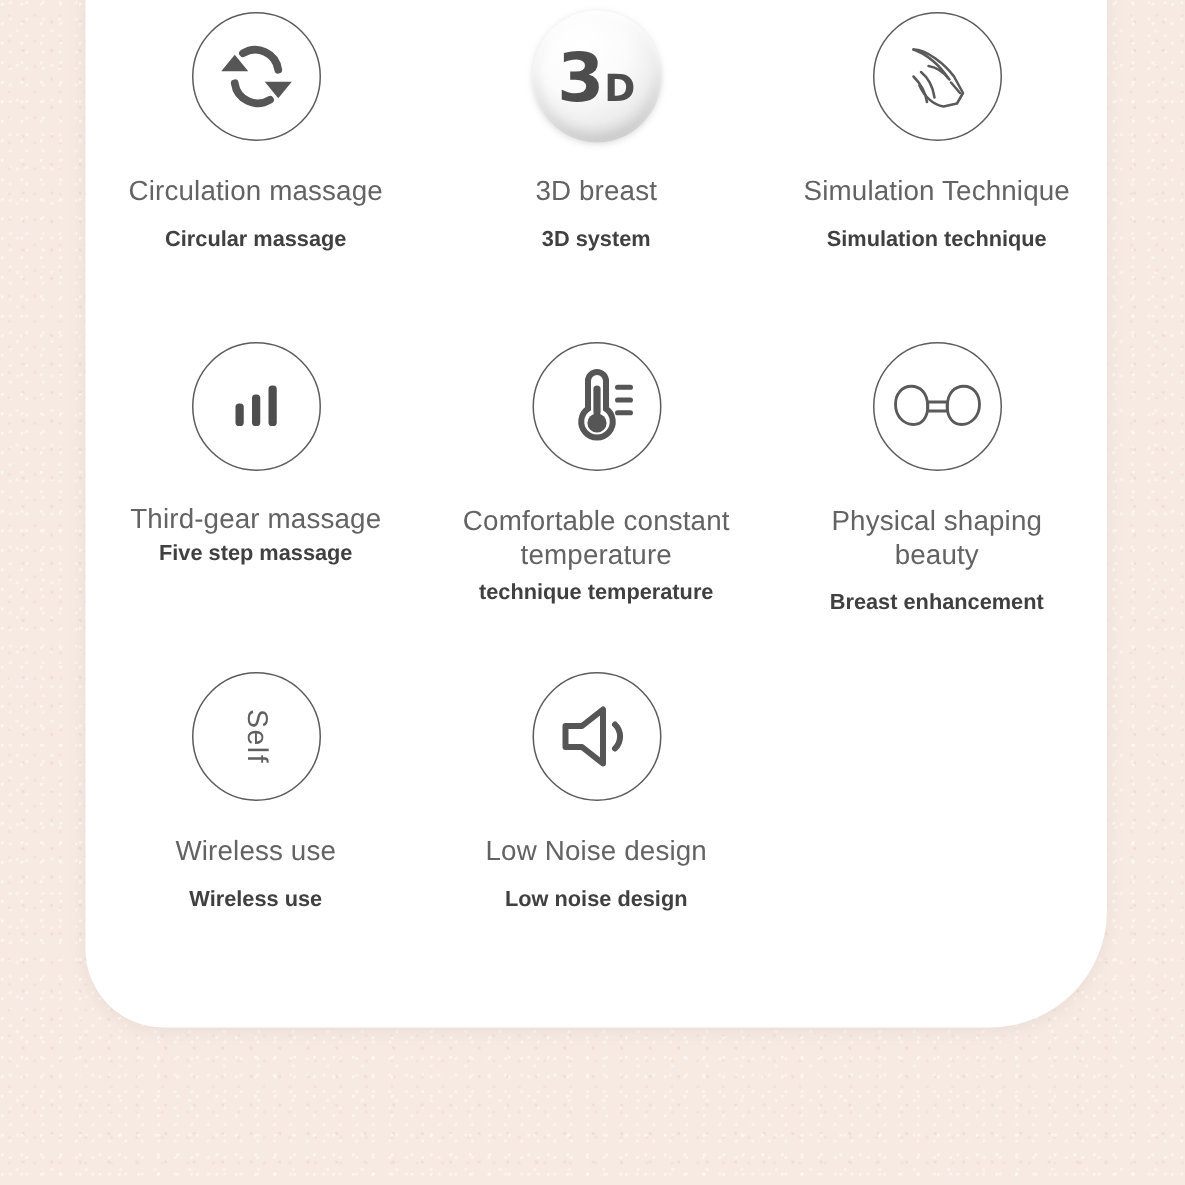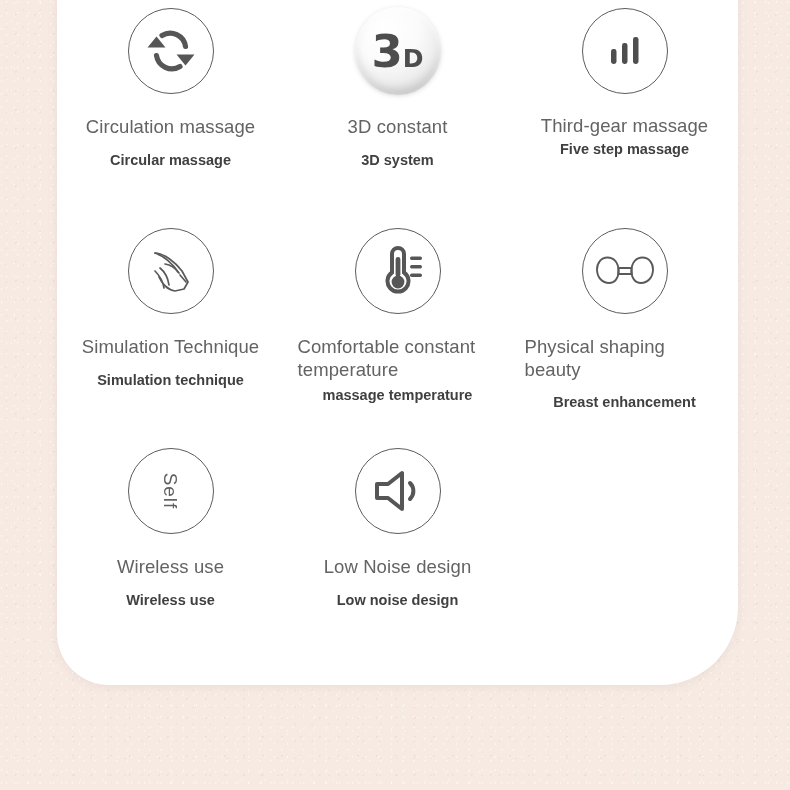--- a/index.html
+++ b/index.html
@@ -75,21 +75,21 @@
   }
   .icon-circle.no-ring { border: none; }
 
   .icon-circle svg { display: block; }
 
   .feature-title {
     margin-top: 22px;
     font-size: 18.5px;
     color: #636363;
     font-weight: 400;
-    text-align: left;
+    text-align: center;
     line-height: 1.22;
     letter-spacing: 0.1px;
     max-width: 200px;
   }
   .feature-title.tight { line-height: 1.05; }
 
   .feature-sub {
     margin-top: 13px;
     font-size: 14.5px;
     color: #404040;
@@ -159,64 +159,64 @@
 
     <div class="feature-cell">
       <div class="icon-circle no-ring">
         <div class="bubble-3d">
           <div class="label-3d">
             <span class="num">3</span>
               <span class="dee">D</span>
           </div>
         </div>
       </div>
-      <div class="feature-title">3D constant</div>
+      <div class="feature-title">3D breast</div>
       <div class="feature-sub">3D system</div>
-    </div>
-
-    <div class="feature-cell">
-      <div class="icon-circle">
-        <svg width="42" height="42" viewBox="0 0 42 42">
-          <rect x="7" y="19" width="5.5" height="15" rx="2.4" fill="#4e4e4e"></rect>
-          <rect x="18" y="13" width="5.5" height="21" rx="2.4" fill="#4e4e4e"></rect>
-          <rect x="29" y="7" width="5.5" height="27" rx="2.4" fill="#4e4e4e"></rect>
-        </svg>
-      </div>
-      <div class="feature-title tight">Third-gear massage</div>
-      <div class="feature-sub close">Five step massage</div>
     </div>
 
     <div class="feature-cell">
       <div class="icon-circle">
         <svg width="58" height="58" viewBox="0 0 58 58">
           <path d="M13 11 C22 11 34 21 40 29 L46 40 L42 47 L33 49 C26 48 20 42 17 35" fill="none" stroke="#5a5a5a" stroke-width="1.7" stroke-linejoin="round" stroke-linecap="round"></path>
           <path d="M13 11 C22 14 31 22 36 30" fill="none" stroke="#5a5a5a" stroke-width="1.7" stroke-linecap="round"></path>
           <path d="M23 22 C29 23 34 27 37 31" fill="none" stroke="#5a5a5a" stroke-width="1.7" stroke-linecap="round"></path>
           <path d="M18 26 C23 30 26 36 27 43" fill="none" stroke="#5a5a5a" stroke-width="1.7" stroke-linecap="round"></path>
           <path d="M13 29 C18 34 21 40 22 46" fill="none" stroke="#5a5a5a" stroke-width="1.7" stroke-linecap="round"></path>
           <path d="M38 33 L44 40" fill="none" stroke="#5a5a5a" stroke-width="1.7" stroke-linecap="round"></path>
         </svg>
       </div>
       <div class="feature-title">Simulation Technique</div>
       <div class="feature-sub">Simulation technique</div>
     </div>
 
     <div class="feature-cell">
       <div class="icon-circle">
+        <svg width="42" height="42" viewBox="0 0 42 42">
+          <rect x="7" y="19" width="5.5" height="15" rx="2.4" fill="#4e4e4e"></rect>
+          <rect x="18" y="13" width="5.5" height="21" rx="2.4" fill="#4e4e4e"></rect>
+          <rect x="29" y="7" width="5.5" height="27" rx="2.4" fill="#4e4e4e"></rect>
+        </svg>
+      </div>
+      <div class="feature-title tight">Third-gear massage</div>
+      <div class="feature-sub close">Five step massage</div>
+    </div>
+
+    <div class="feature-cell">
+      <div class="icon-circle">
         <svg width="56" height="54" viewBox="0 0 56 54">
           <path d="M22 10 a6 6 0 0 1 12 0 v18.5 a10.5 10.5 0 1 1 -12 0 Z" fill="none" stroke="#565656" stroke-width="4"></path>
           <rect x="25.6" y="13" width="4.8" height="20" rx="2.4" fill="#565656"></rect>
           <circle cx="28" cy="38" r="6.4" fill="#565656"></circle>
           <rect x="40" y="12.5" width="12" height="3.4" rx="1.7" fill="#565656"></rect>
           <rect x="40" y="21" width="12" height="3.4" rx="1.7" fill="#565656"></rect>
           <rect x="40" y="29.5" width="12" height="3.4" rx="1.7" fill="#565656"></rect>
         </svg>
       </div>
       <div class="feature-title">Comfortable constant temperature</div>
-      <div class="feature-sub close">massage temperature</div>
+      <div class="feature-sub close">technique temperature</div>
     </div>
 
     <div class="feature-cell">
       <div class="icon-circle">
         <svg width="62" height="40" viewBox="0 0 62 40">
           <path d="M24.5 20 C24.5 11 19.5 6.5 13.5 6.5 C7 6.5 3 12 3 18.5
                    C3 26.5 8.5 32 15 32 C21 32 24.5 27 24.5 20 Z" fill="none" stroke="#5a5a5a" stroke-width="1.9"></path>
           <path d="M37.5 20 C37.5 11 42.5 6.5 48.5 6.5 C55 6.5 59 12 59 18.5
                    C59 26.5 53.5 32 47 32 C41 32 37.5 27 37.5 20 Z" fill="none" stroke="#5a5a5a" stroke-width="1.9"></path>
           <path d="M24.5 17 L37.5 17 L37.5 23 L24.5 23 Z" fill="none" stroke="#5a5a5a" stroke-width="1.9" stroke-linejoin="round"></path>

